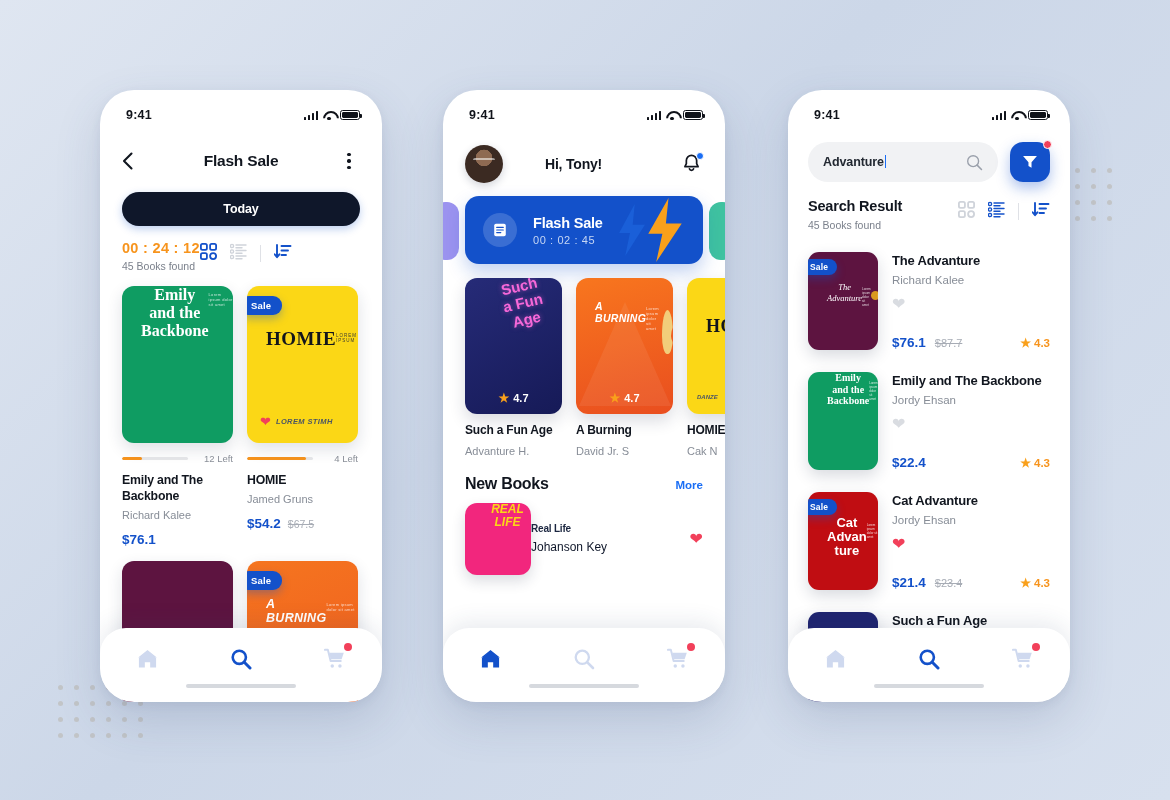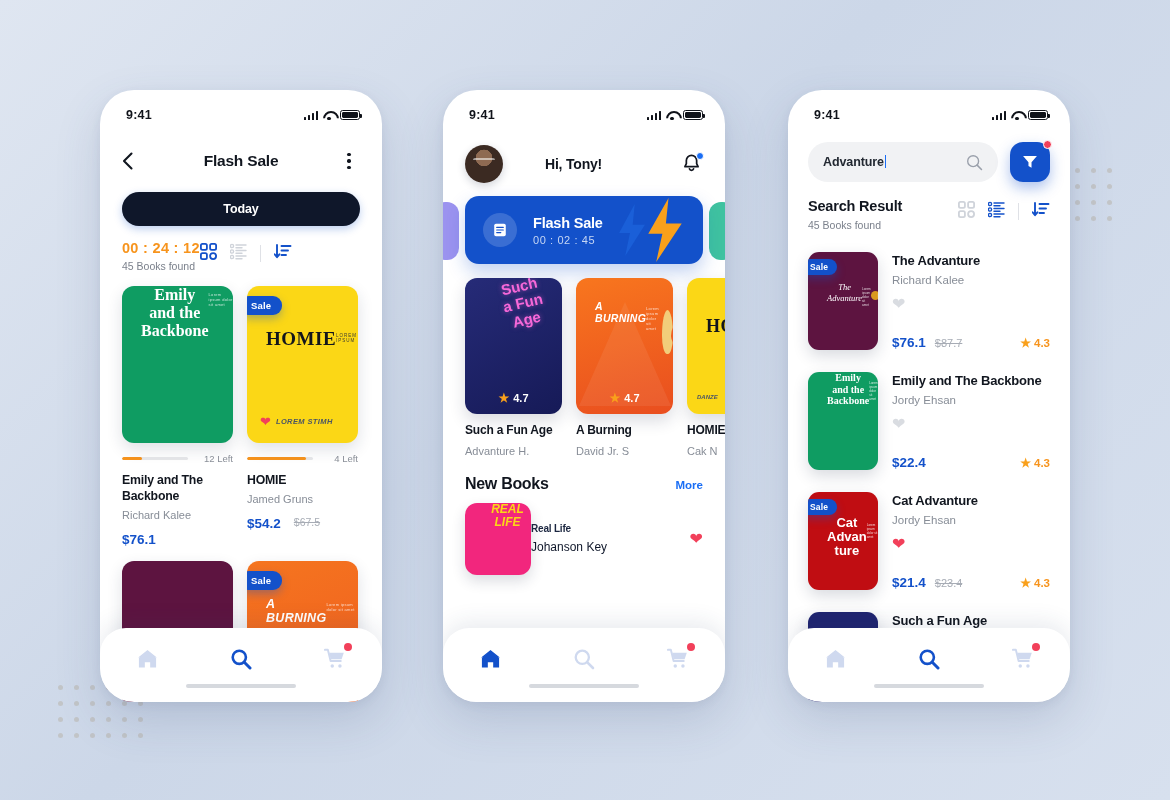--- a/index.html
+++ b/index.html
@@ -77,21 +77,21 @@
            overflow:hidden; box-shadow: 0 6px 16px rgba(30,40,70,.14); }
   .sale-tag { position:absolute; left:-7px; top:10px; background:#1351ca; color:#fff;
               font-size:9.5px; font-weight:700; padding:4px 11px; border-radius:9px;
               box-shadow:0 4px 9px rgba(19,81,202,.34); z-index:3; letter-spacing:.2px;}
   .progrow { display:flex; align-items:center; justify-content:space-between; margin-top:10px;}
   .pbar { width: 66px; height: 3.4px; background:#e7e8ea; border-radius:2px; overflow:hidden;}
   .pbar i { display:block; height:100%; background:#f7941d; border-radius:2px;}
   .pleft { font-size:9.5px; color:#8b9099; }
   .bk-title { font-size:12.3px; font-weight:800; color:#11161f; margin-top:8px; line-height:1.32; letter-spacing:-.2px;}
   .bk-auth  { font-size:11px; color:#878d97; margin-top:5px;}
-  .prow { margin-top: 11px; display:flex; align-items:flex-start; gap:13px;}
+  .prow { margin-top: 11px; display:flex; align-items:center; gap:7px;}
   .price { font-size:13.5px; font-weight:800; color:#1351ca;}
   .price-old { font-size:10.5px; color:#a7acb5; text-decoration: line-through;}
 
   
   .greet { display:flex; align-items:center; padding: 12px 22px 0; height: 56px;}
   .avatar { width: 38px; height: 38px; border-radius:50%; overflow:hidden; flex:none;
             background: radial-gradient(circle at 50% 34%, #8e6a52 0 26%, #3b2a22 27% 100%); position:relative;
             box-shadow: 0 3px 8px rgba(30,40,70,.2);}
   .avatar::after{content:"";position:absolute;left:8px;top:13px;width:22px;height:6px;
     border-top:2px solid rgba(255,255,255,.55);border-radius:2px;}

